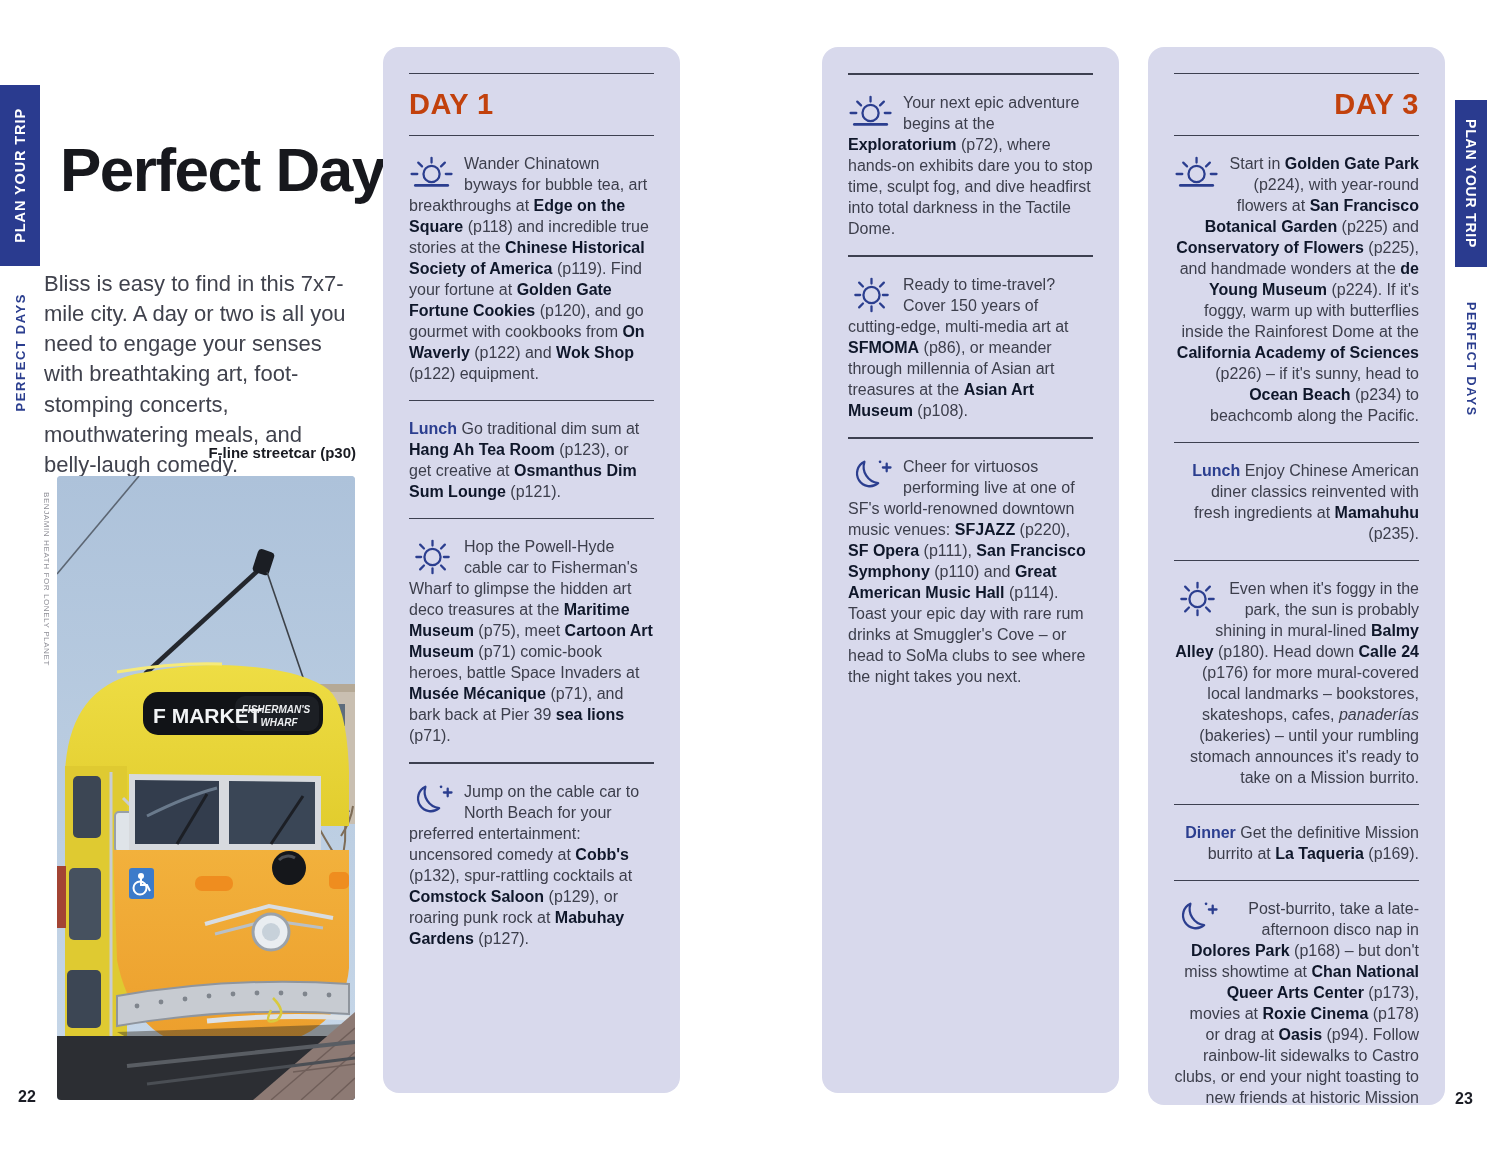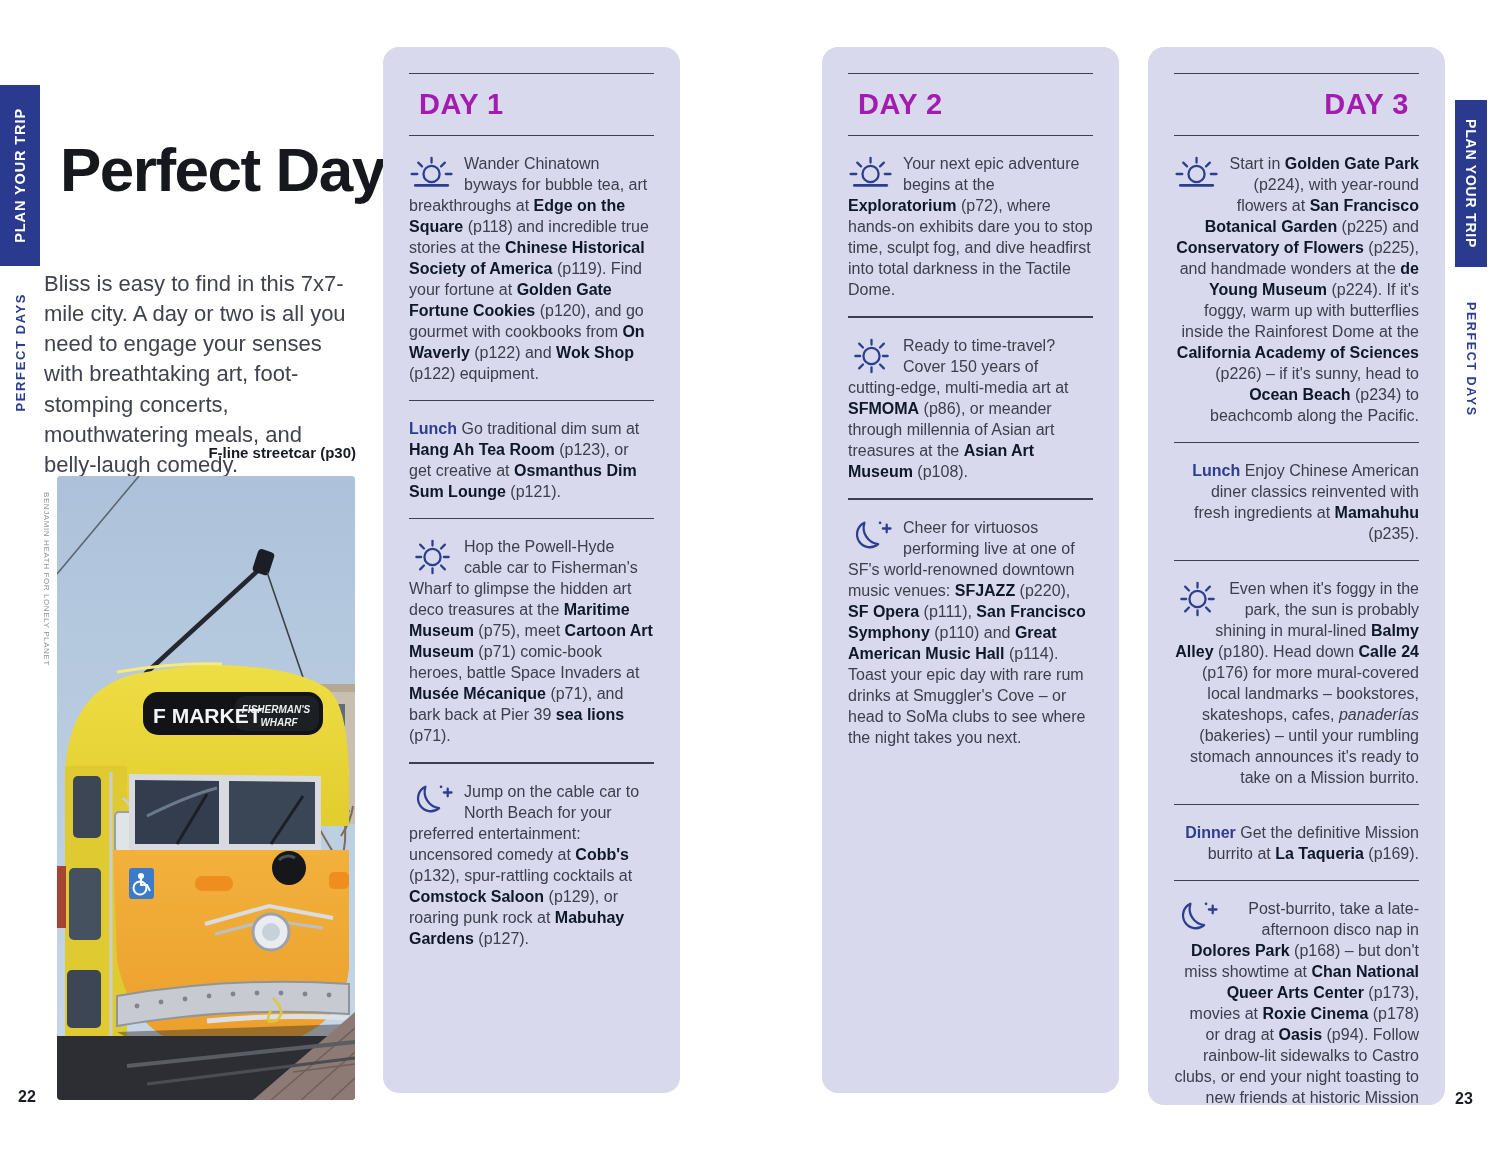--- a/index.html
+++ b/index.html
@@ -41,21 +41,21 @@
   .pageno.left{left:18px;top:1088px;}
   .pageno.right{left:1455px;top:1090px;}
 
   
   .day-card{position:absolute;top:47px;width:297px;background:#d8d9ec;border-radius:16px;
     padding:26px 26px 24px;box-sizing:border-box;overflow:hidden;}
   .day-card.d0{left:383px;height:1046px;}
   .day-card.d1{left:822px;height:1046px;}
   .day-card.d2{left:1148px;height:1058px;text-align:right;}
   .rule{border:0;border-top:1.5px solid #3d4050;margin:0;}
-  .day-h{font-size:29px;font-weight:700;color:#a21caf;margin:14px 10px;letter-spacing:.5px;}
+  .day-h{font-size:29px;font-weight:700;color:#c2410c;margin:14px 0;letter-spacing:.5px;}
   .block{padding:17px 0 16px;font-size:16px;line-height:21px;color:#3c3e4b;}
   .block:after{content:"";display:block;clear:both;}
   .block b{color:#0f172a;}
   .block .lbl{color:#2b3e8f;font-weight:700;}
   .blk-icon{float:left;width:47px;height:38px;margin:2px 8px 0 0;}
   .blk-icon svg{width:47px;height:38px;stroke:#2b3e8f;fill:none;stroke-width:2.4;
     stroke-linecap:round;stroke-linejoin:round;}
 </style>
 </head>
 <body>
@@ -235,21 +235,20 @@
         <hr class="rule">
         <div class="block"><span class="blk-icon"><svg viewBox="0 0 48 40">
               <path d="M31 26.5 A13.5 13.5 0 1 1 16.5 4 A17.5 17.5 0 0 0 31 26.5 Z"></path>
               <line x1="36" y1="10" x2="44" y2="10"></line>
               <line x1="40" y1="6" x2="40" y2="14"></line>
               <circle cx="33" cy="4" r="1.4" fill="#2b3e8f" stroke="none"></circle>
             </svg></span>Jump on the cable car to North Beach for your preferred entertainment: uncensored comedy at <b>Cobb's</b> (p132), spur-rattling cocktails at <b>Comstock Saloon</b> (p129), or roaring punk rock at <b>Mabuhay Gardens</b> (p127).</div>
       </div>
       <div class="day-card d1">
         <hr class="rule">
-        <h2 class="day-h">DAY 2</h2>
         <hr class="rule">
         <div class="block"><span class="blk-icon"><svg viewBox="0 0 48 40">
               <circle cx="23" cy="20" r="8.5"></circle>
               <line x1="23" y1="3" x2="23" y2="8"></line>
               <line x1="9" y1="8" x2="13" y2="12"></line>
               <line x1="37" y1="8" x2="33" y2="12"></line>
               <line x1="2" y1="20" x2="8" y2="20"></line>
               <line x1="38" y1="20" x2="44" y2="20"></line>
               <line x1="6" y1="32" x2="40" y2="32" stroke-width="3"></line>
             </svg></span>Your next epic adventure begins at the <b>Exploratorium</b> (p72), where hands-on exhibits dare you to stop time, sculpt fog, and dive headfirst into total darkness in the Tactile Dome.</div>

